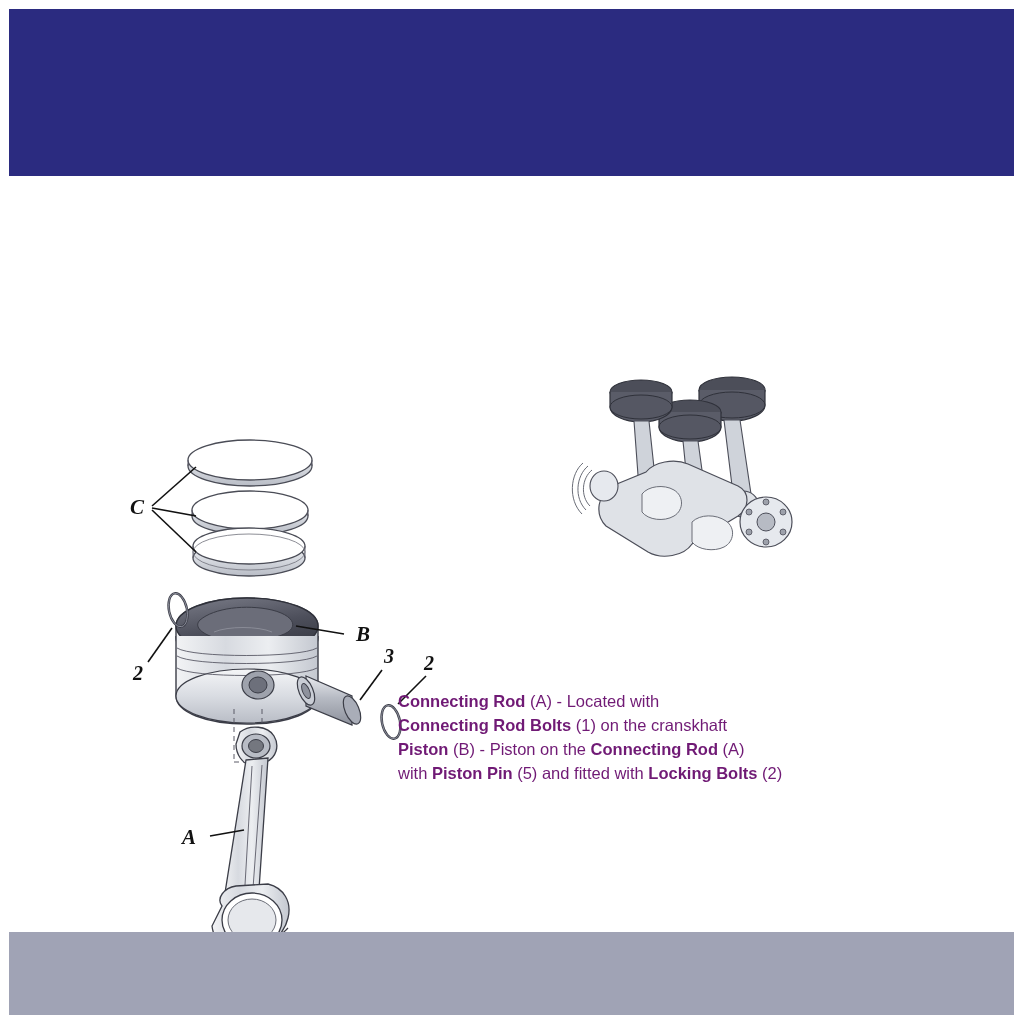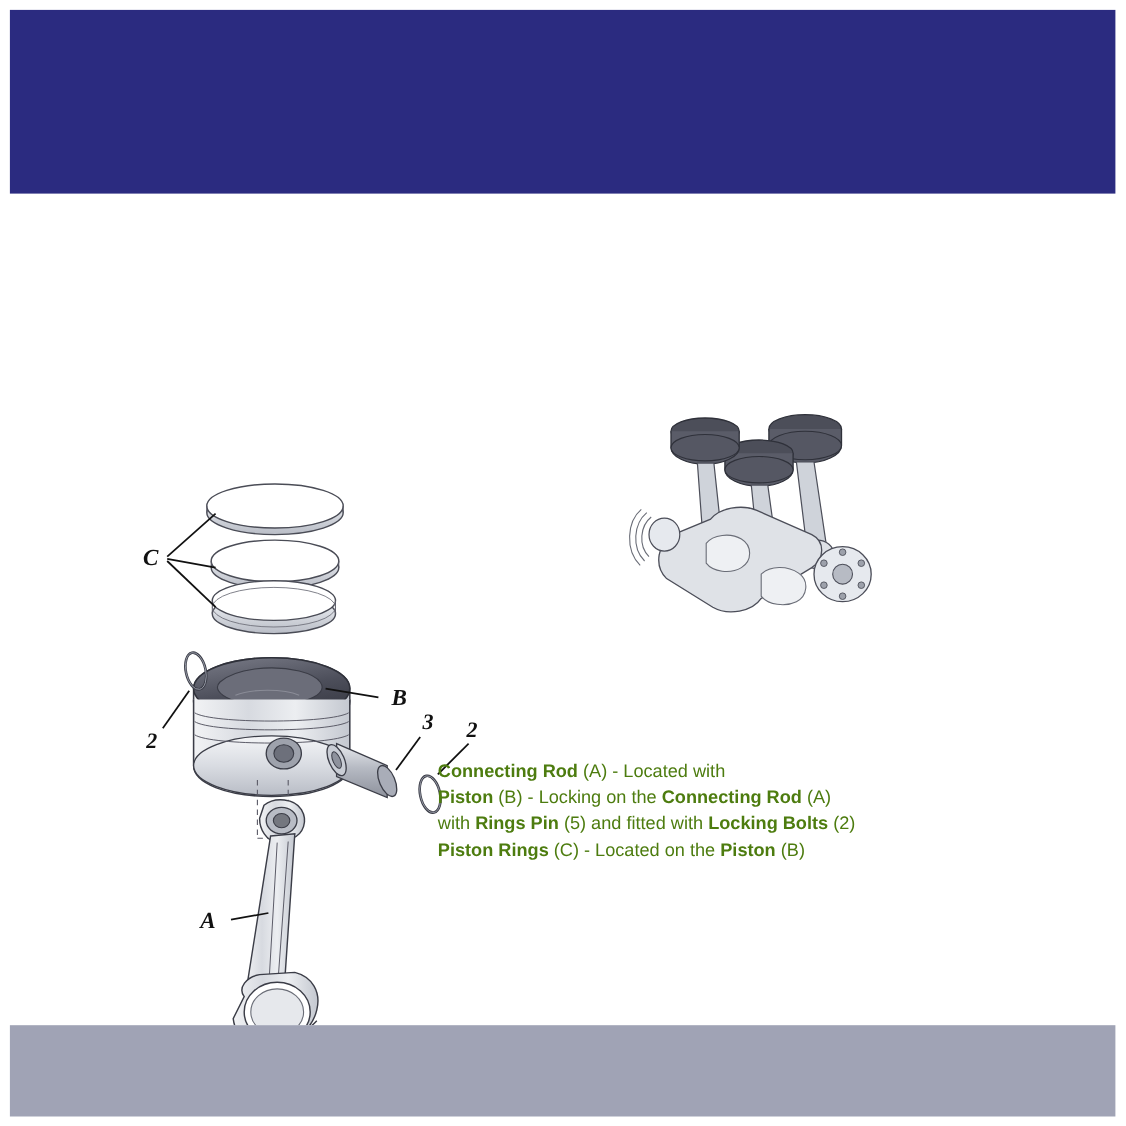--- a/index.html
+++ b/index.html
@@ -51,21 +51,21 @@
     width: 1024px;
     height: 756px;
   }
   .caption {
     position: absolute;
     left: 398px;
     top: 513px;
     width: 470px;
     font-size: 16.5px;
     line-height: 24px;
-    color: #4d7c0f;
+    color: #701a75;
     font-family: "Liberation Sans", sans-serif;
   }
   .caption b { font-weight: bold; }
   .callout {
     font-family: "Liberation Serif", serif;
     font-style: italic;
     font-weight: bold;
     font-size: 21px;
     fill: #111111;
   }
@@ -272,25 +272,25 @@
           <path d="M-5 89 C-18 100 -20 126 -6 140" stroke="#6a6d77" stroke-width="1" fill="none"></path>
         </g>
       </g>
     </svg>
 
     <div class="caption">
       <div>
         <b>Connecting Rod</b><span> (A) - Located with</span>
       </div>
       <div>
-        <b>Piston</b><span> (B) - Locking on the </span><b>Connecting Rod</b><span> (A)</span>
-      </div>
-      <div>
-        <span>with </span><b>Rings Pin</b><span> (5) and fitted with </span><b>Locking Bolts</b><span> (2)</span>
-      </div>
-      <div>
-        <b>Piston Rings</b><span> (C) - Located on the </span><b>Piston</b><span> (B)</span>
+        <b>Connecting Rod Bolts</b><span> (1) on the cranskhaft</span>
+      </div>
+      <div>
+        <b>Piston</b><span> (B) - Piston on the </span><b>Connecting Rod</b><span> (A)</span>
+      </div>
+      <div>
+        <span>with </span><b>Piston Pin</b><span> (5) and fitted with </span><b>Locking Bolts</b><span> (2)</span>
       </div>
     </div>
   </div>
 
   <div class="band-bottom"></div>
 </div>
 
 </body></html>

